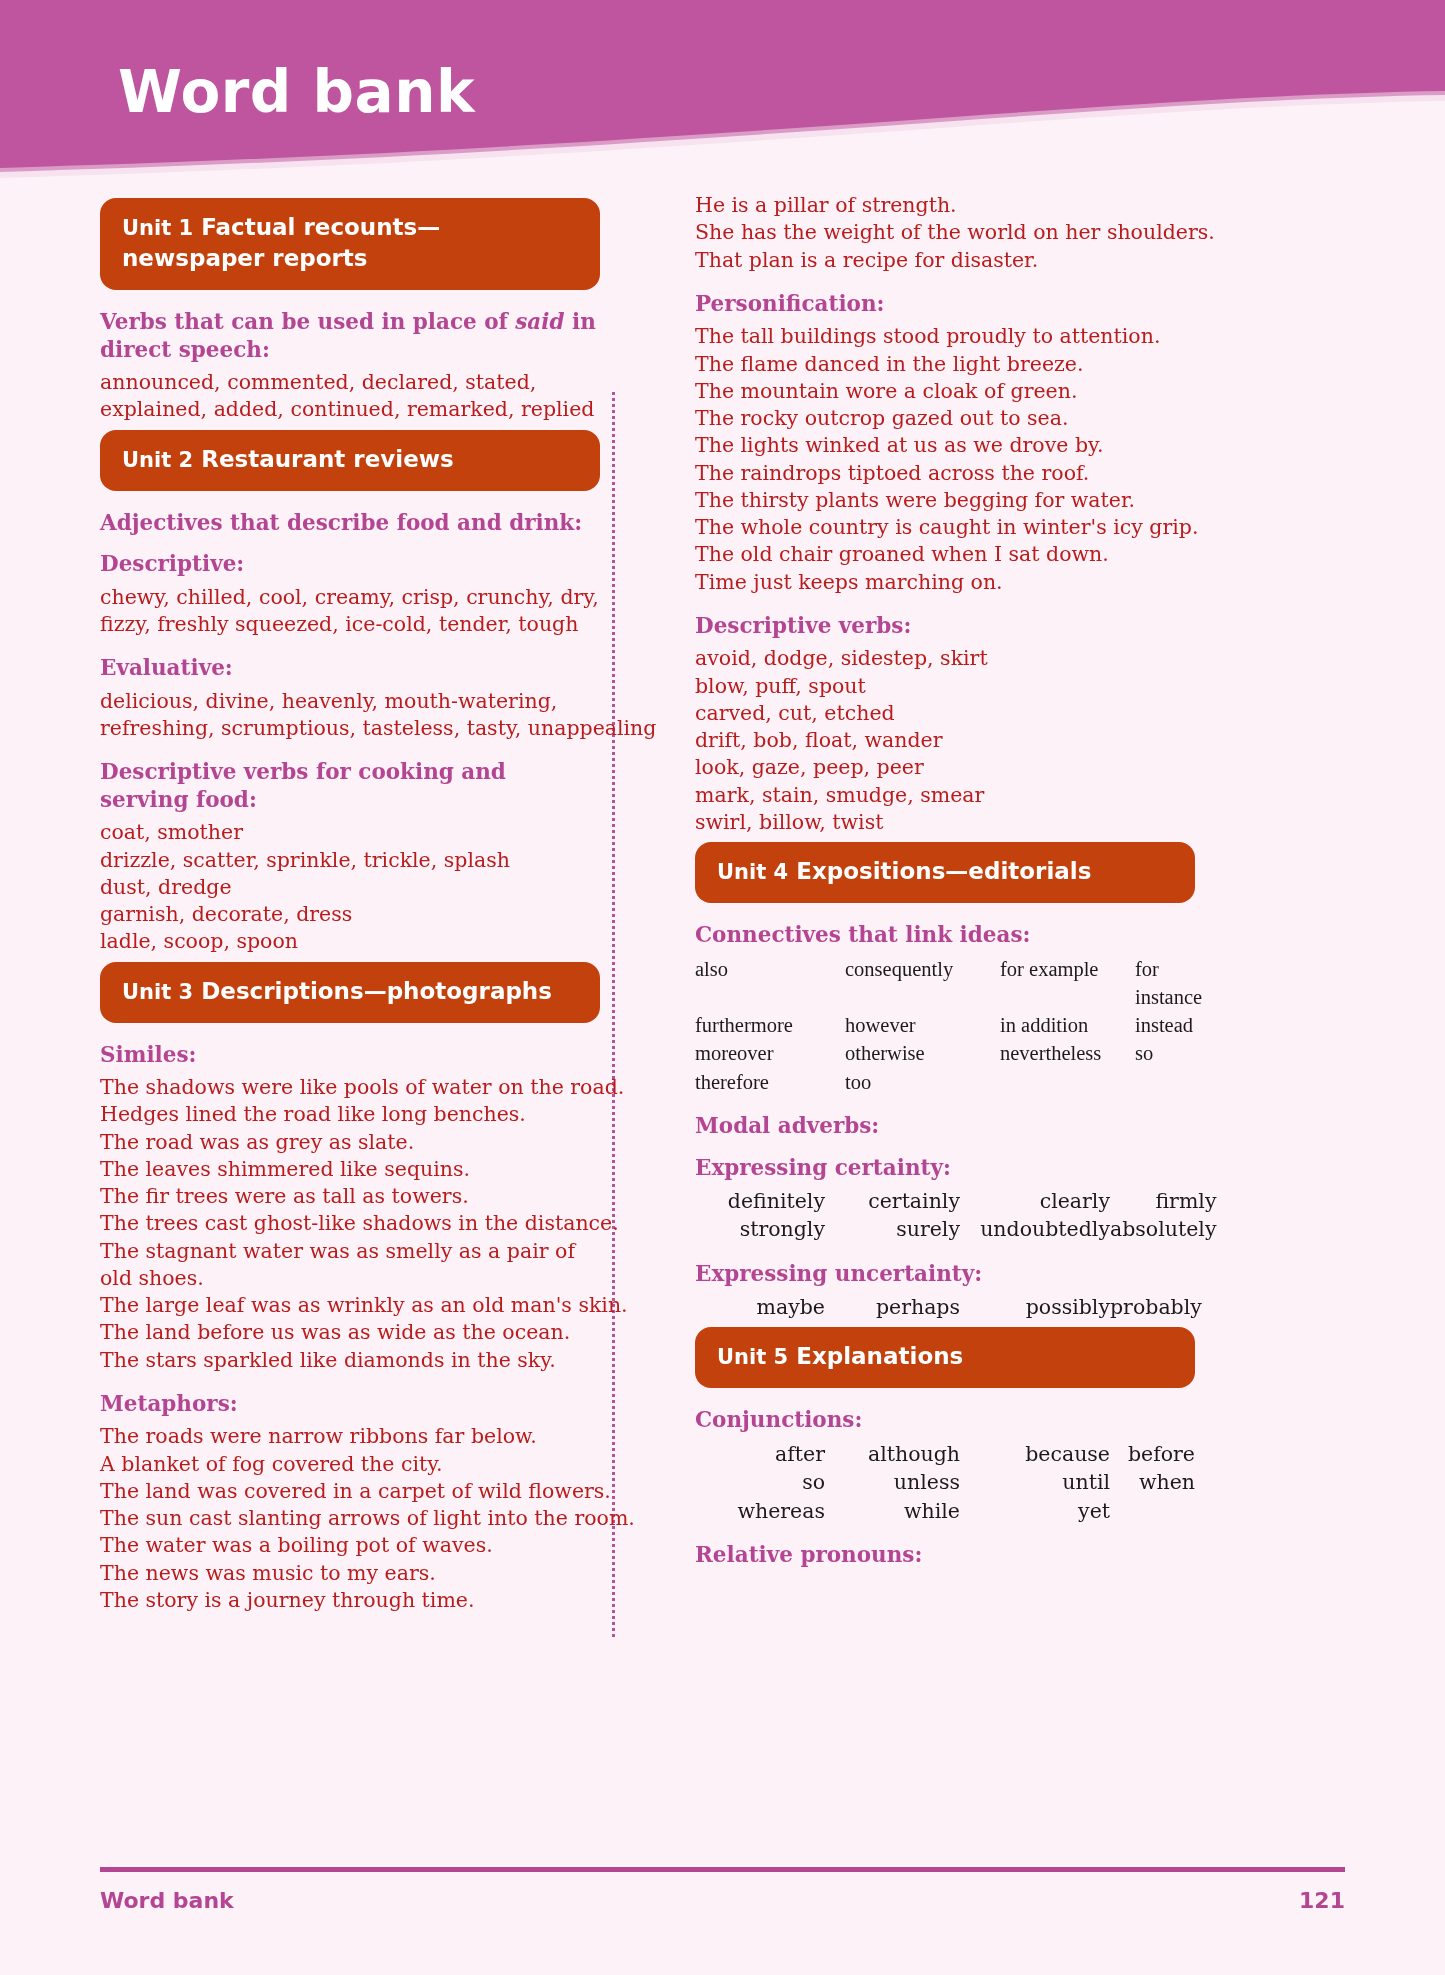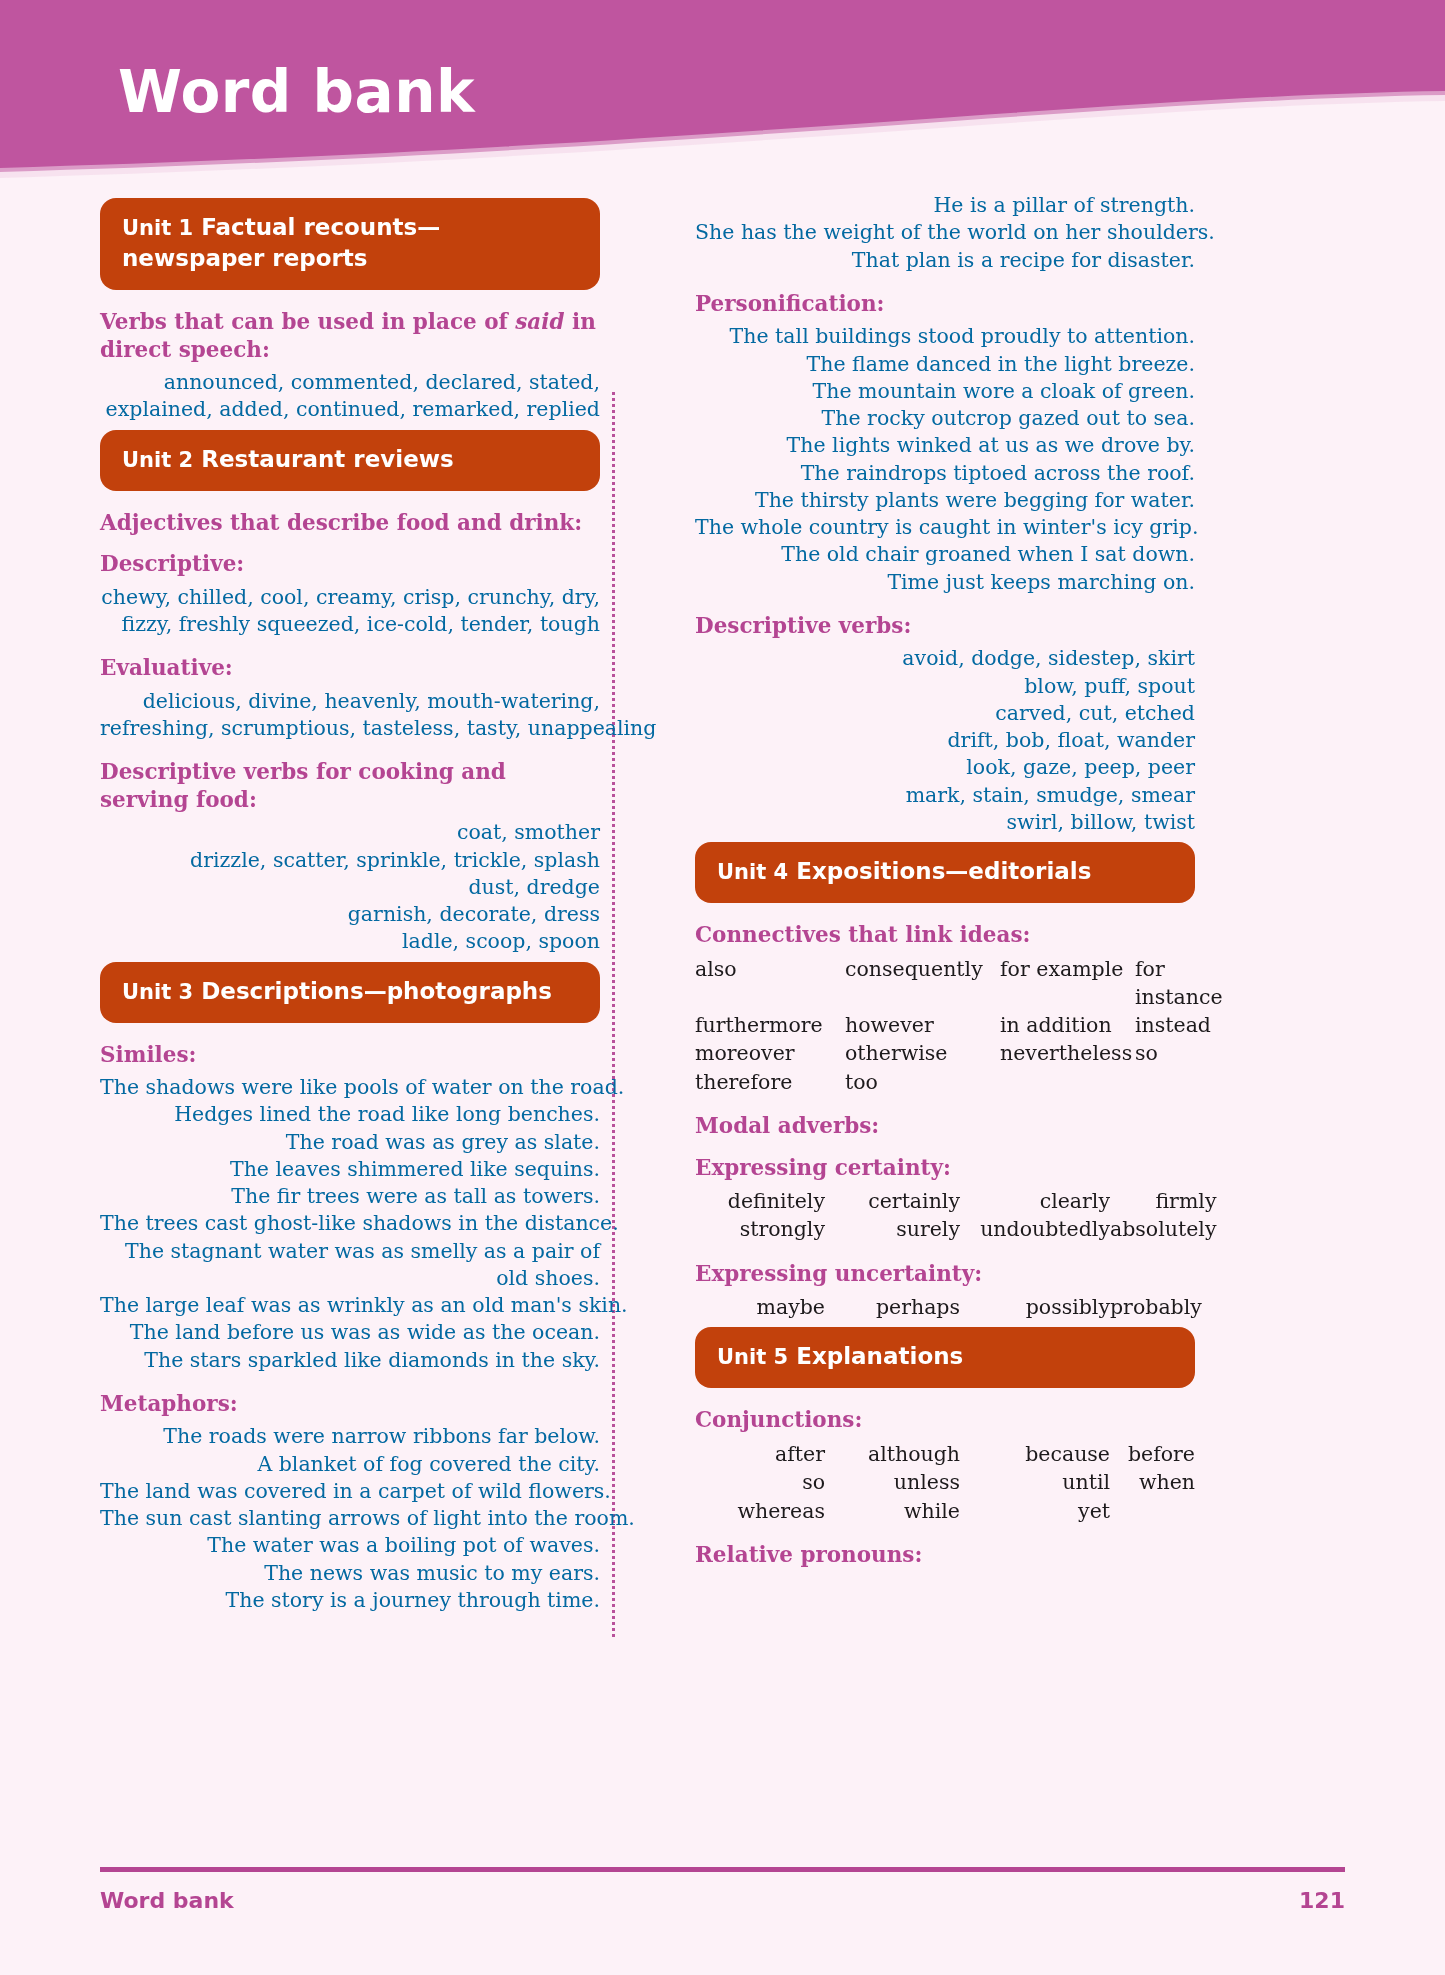--- a/index.html
+++ b/index.html
@@ -91,38 +91,37 @@
     margin-top: 16px;
     margin-bottom: 6px;
   }
   .sub-head.tight { margin-top: 14px; }
   .sub-head em { font-style: italic; }
 
   
   .body-lines {
     font-size: 20.5px;
     line-height: 1.33;
-    color: #0369a1;
+    color: #b91c1c;
     margin-bottom: 6px;
-    text-align: right;
   }
   .body-lines div { white-space: nowrap; }
   .body-lines div.wrapline { white-space: normal; }
 
   
   .word-grid {
     display: grid;
     font-size: 20.5px;
     line-height: 1.38;
     color: #1d1a1c;
     margin-bottom: 4px;
   }
   .grid-4 { grid-template-columns: 130px 135px 150px auto; text-align: right; }
   .grid-5 { grid-template-columns: 96px 110px 125px 115px auto; }
-  .grid-c4 { grid-template-columns: 150px 155px 135px auto; }
+  .grid-c4 { grid-template-columns: 150px 155px 135px auto; font-family: Liberation Serif, serif; }
 
   
   .footer {
     position: absolute;
     left: 100px;
     bottom: 62px;
     width: 1245px;
   }
   .footer-rule {
     height: 5px;

